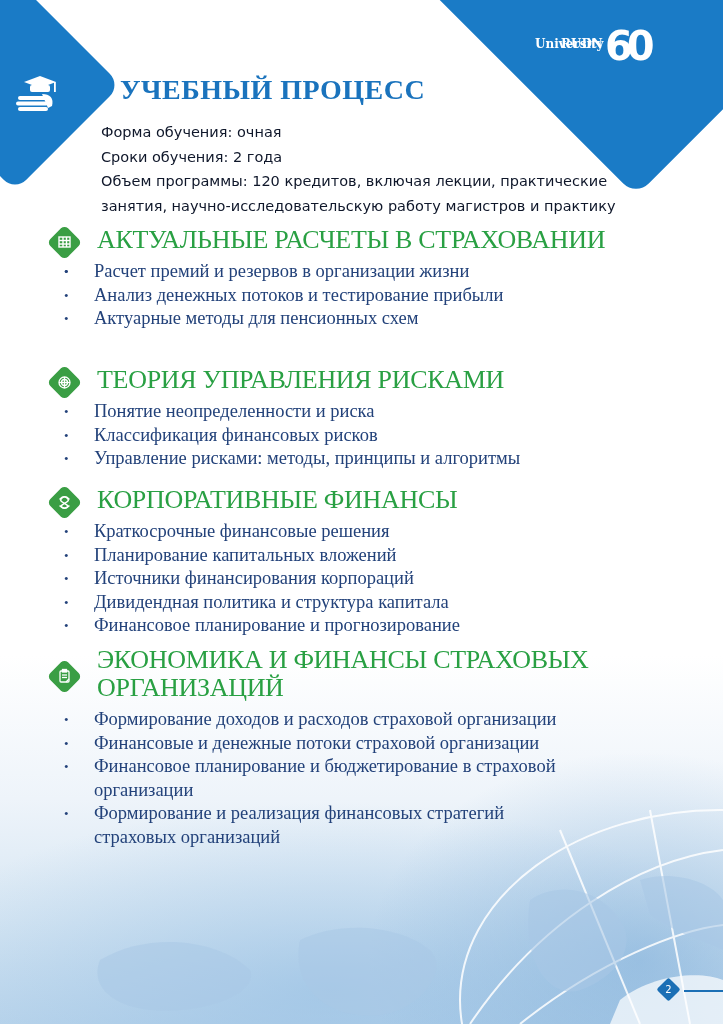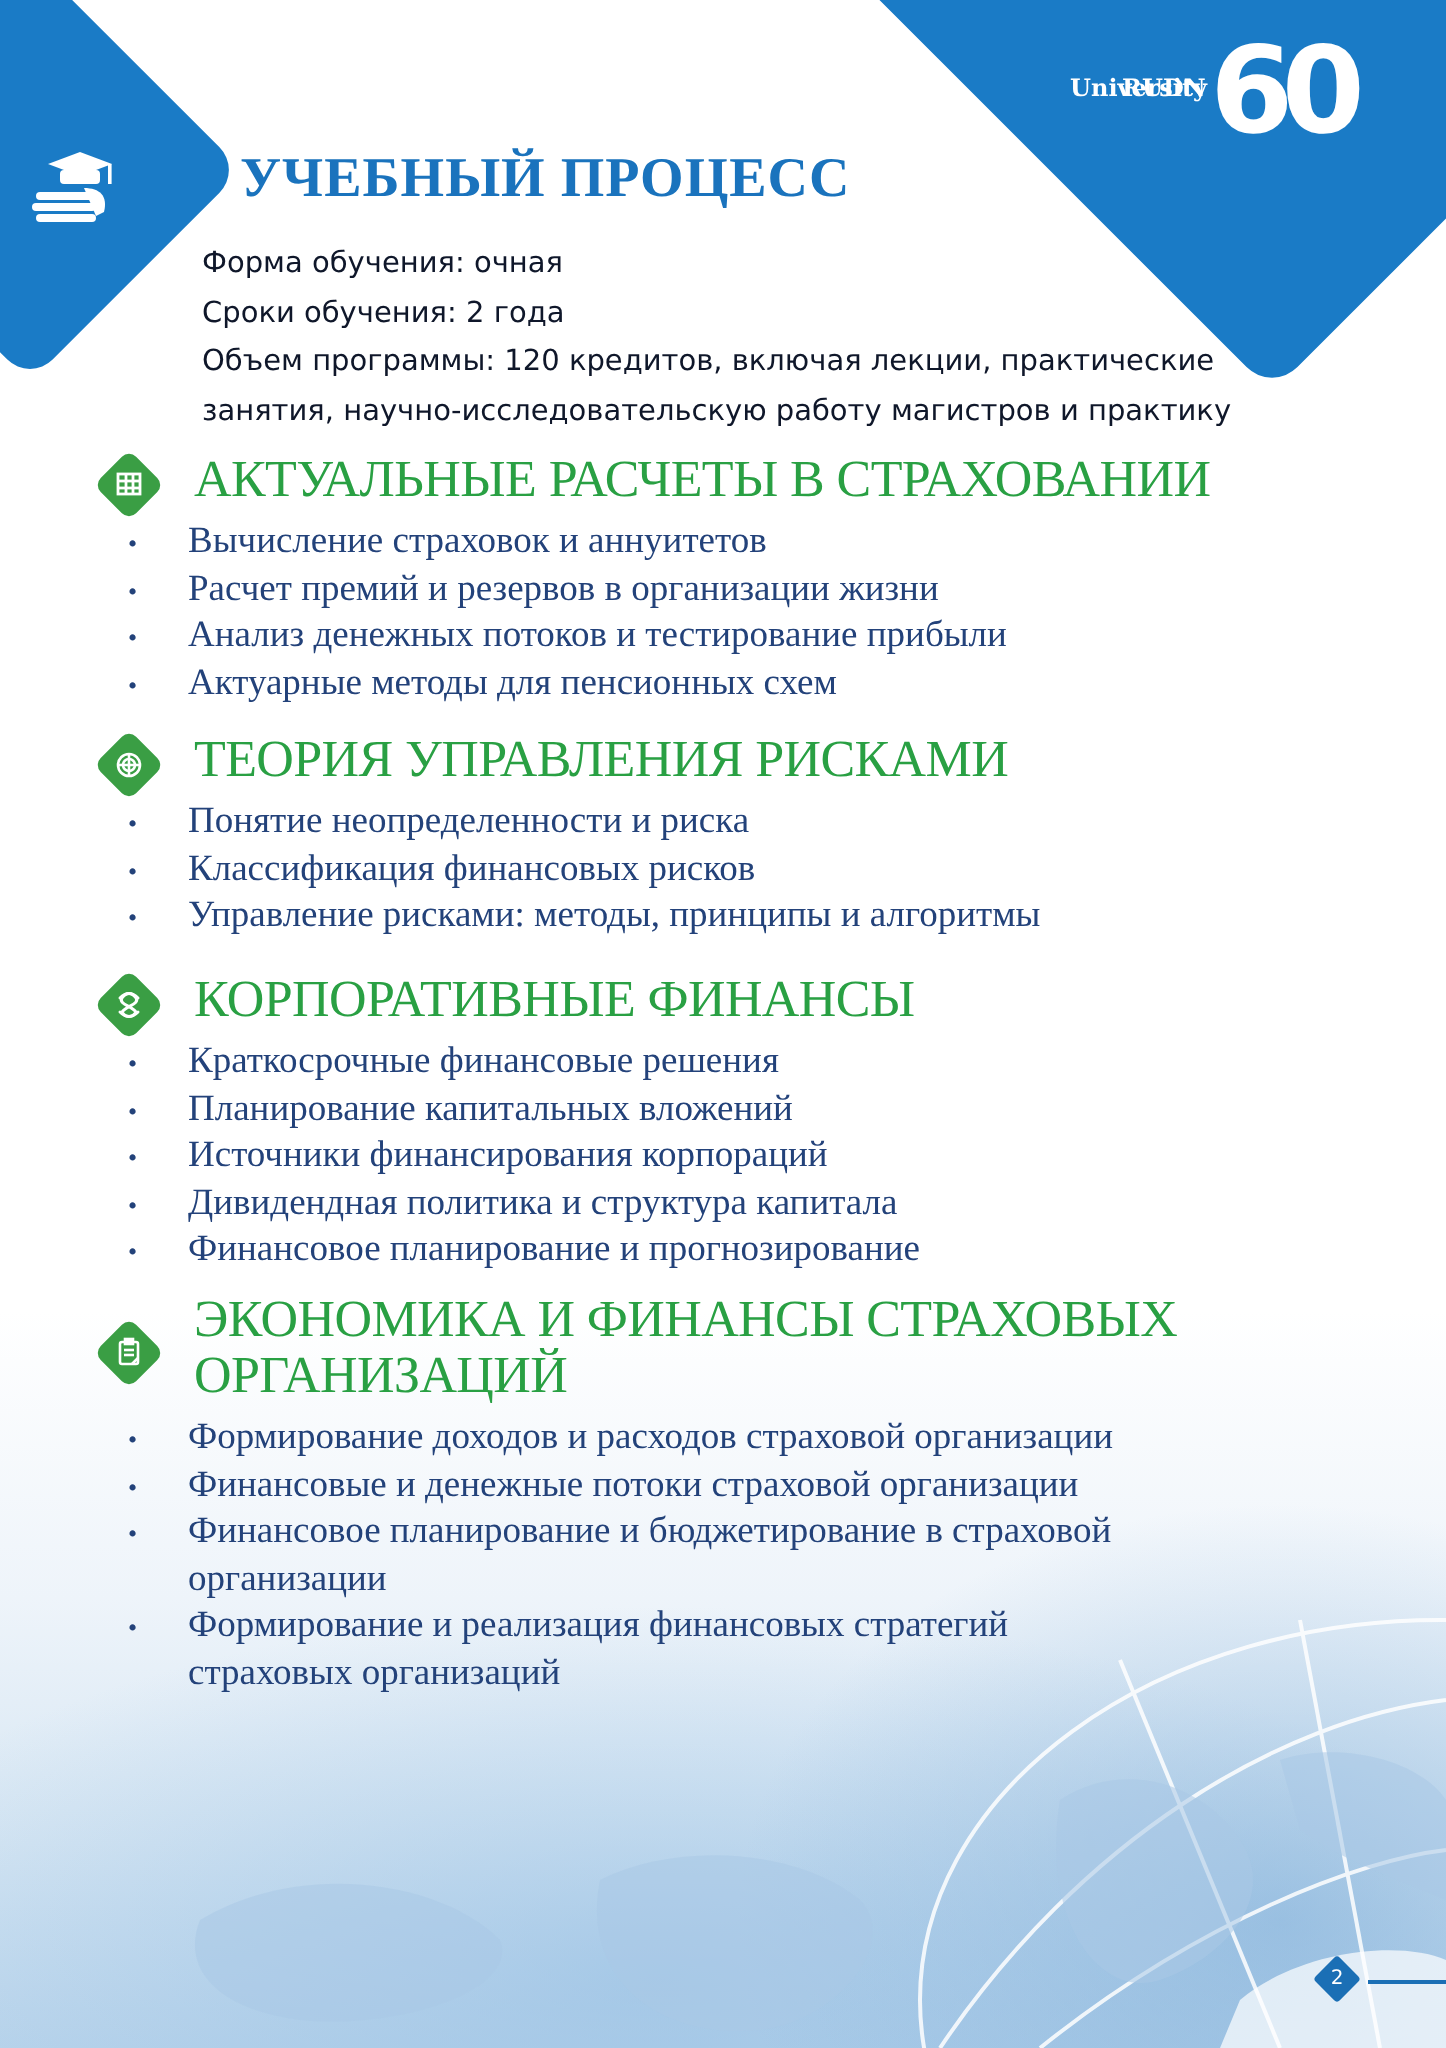--- a/index.html
+++ b/index.html
@@ -24,21 +24,21 @@
     }
     .corner-left-icon { position: absolute; left: 12px; top: 72px; width: 52px; height: 46px; z-index: 2; }
 
     .corner-right {
       position: absolute; left: 476px; top: -190px; width: 320px; height: 320px;
       background: #1a7bc6; transform: rotate(45deg); border-radius: 18px; z-index: 1;
     }
     .logo { position: absolute; left: 535px; top: 22px; width: 160px; height: 60px; z-index: 2; color: #fff; }
     .logo .rudn { position: absolute; left: 26px; top: 16px; font-family: "DejaVu Serif", serif; font-weight: bold; font-size: 12px; line-height: 12px; }
     .logo .uni { position: absolute; left: 0; top: 16px; font-family: "DejaVu Serif", serif; font-weight: bold; font-size: 12px; line-height: 12px; }
-    .logo .sixty { position: absolute; left: 70px; top: -6px; font-family: "DejaVu Sans", sans-serif; font-weight: bold; font-size: 60px; line-height: 60px; letter-spacing: -6px; }
+    .logo .sixty { position: absolute; left: 70px; top: -6px; font-family: "DejaVu Sans", sans-serif; font-weight: bold; font-size: 40px; line-height: 60px; letter-spacing: -6px; }
 
     .title {
       position: absolute; left: 120px; top: 74px; z-index: 2;
       font-family: Liberation Serif, serif; font-weight: bold; font-size: 28px;
       color: #1a73bd; letter-spacing: 0.5px; margin: 0;
     }
     .intro {
       position: absolute; left: 101px; top: 120px; width: 600px; z-index: 2;
       font-family: "DejaVu Sans", sans-serif; font-weight: normal; font-size: 14.5px;
       color: #0f172a; line-height: 24.5px;
@@ -131,21 +131,21 @@
           <rect x="5" y="5" width="11" height="10"></rect>
           <line x1="5" y1="8.5" x2="16" y2="8.5"></line>
           <line x1="5" y1="12" x2="16" y2="12"></line>
           <line x1="9" y1="5" x2="9" y2="15"></line>
           <line x1="12.5" y1="5" x2="12.5" y2="15"></line>
         </g>
     </svg>
     <h2 class="sec-title">АКТУАЛЬНЫЕ РАСЧЕТЫ В СТРАХОВАНИИ</h2>
   </div>
   <ul class="items" style="top:34px;">
-    <li><span class="bullet">•</span><span class="txt">Вычисление страховок и аннуитетов</span></li>
+    <li><span class="bullet">•</span></li>
     <li><span class="bullet">•</span><span class="txt">Расчет премий и резервов в организации жизни</span></li>
     <li><span class="bullet">•</span><span class="txt">Анализ денежных потоков и тестирование прибыли</span></li>
     <li><span class="bullet">•</span><span class="txt">Актуарные методы для пенсионных схем</span></li>
   </ul>
 </div>
 
 <div class="section" style="top:366px;">
   <div class="sec-head">
     <div class="badge"></div>
     <svg class="badge-icon" viewBox="0 0 21 21">

